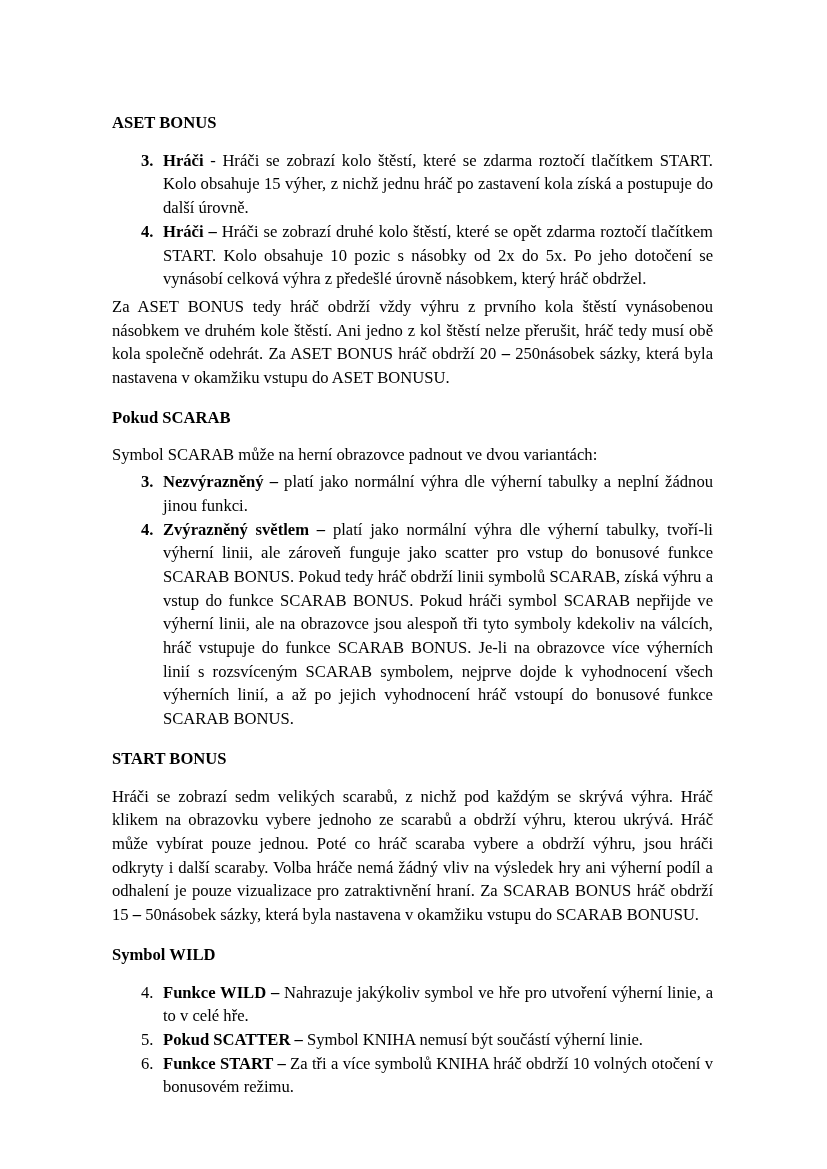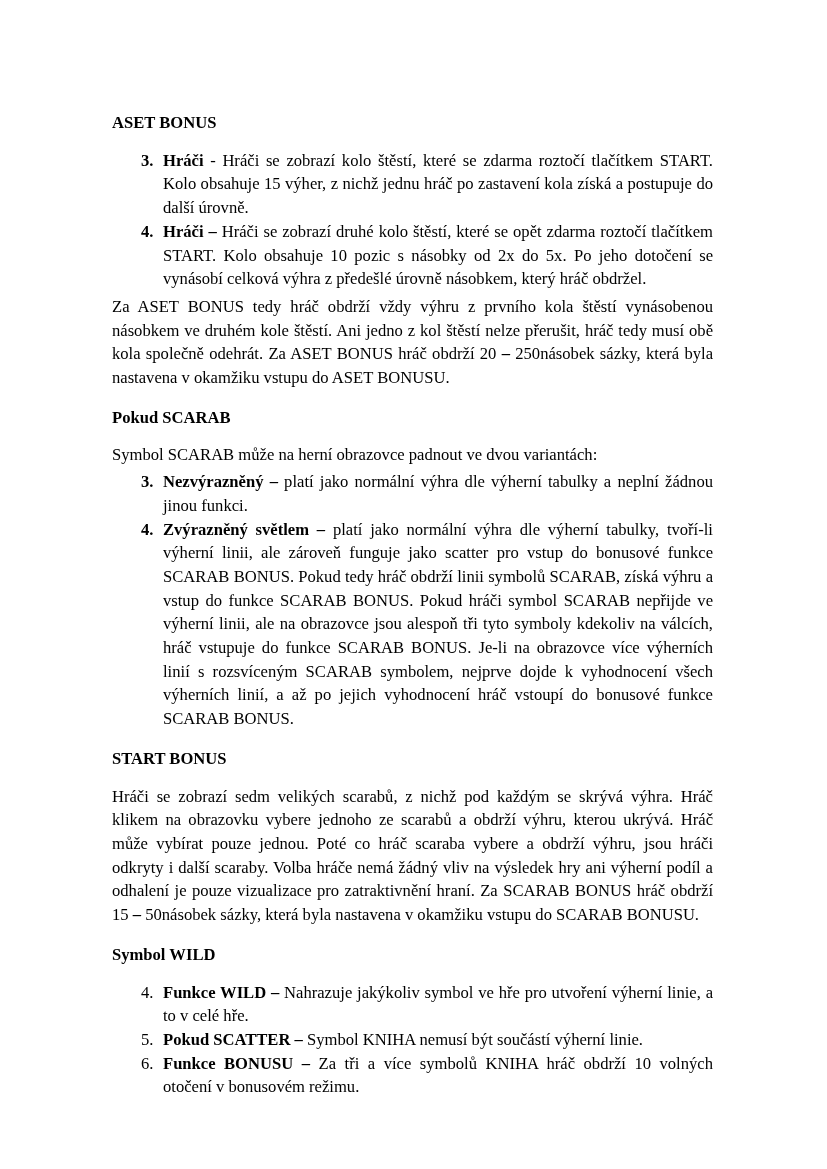--- a/index.html
+++ b/index.html
@@ -66,17 +66,17 @@
   <section>
     <h2 class="h">START BONUS</h2>
     <p class="para"><span>Hráči se zobrazí sedm velikých scarabů, z nichž pod každým se skrývá výhra. Hráč klikem na obrazovku vybere jednoho ze scarabů a obdrží výhru, kterou ukrývá. Hráč může vybírat pouze jednou. Poté co hráč scaraba vybere a obdrží výhru, jsou hráči odkryty i další scaraby. Volba hráče nemá žádný vliv na výsledek hry ani výherní podíl a odhalení je pouze vizualizace pro zatraktivnění hraní. Za SCARAB BONUS hráč obdrží 15 </span><span class="bold">–</span><span> 50násobek sázky, která byla nastavena v okamžiku vstupu do SCARAB BONUSU.</span></p>
   </section>
 
   <section>
     <h2 class="h">Symbol WILD</h2>
     <div class="list">
       <div class="item"><span class="num">4.</span><span class="bold">Funkce WILD –</span><span> Nahrazuje jakýkoliv symbol ve hře pro utvoření výherní linie, a to v celé hře.</span></div>
       <div class="item"><span class="num">5.</span><span class="bold">Pokud SCATTER –</span><span> Symbol KNIHA nemusí být součástí výherní linie.</span></div>
-      <div class="item"><span class="num">6.</span><span class="bold">Funkce BONUSU –</span><span> Za tři a více symbolů KNIHA hráč obdrží 10 volných otočení v bonusovém režimu.</span></div>
+      <div class="item"><span class="num">6.</span><span class="bold">Funkce START –</span><span> Za tři a více symbolů KNIHA hráč obdrží 10 volných otočení v bonusovém režimu.</span></div>
     </div>
   </section>
 
 </div>
 
 </body></html>

